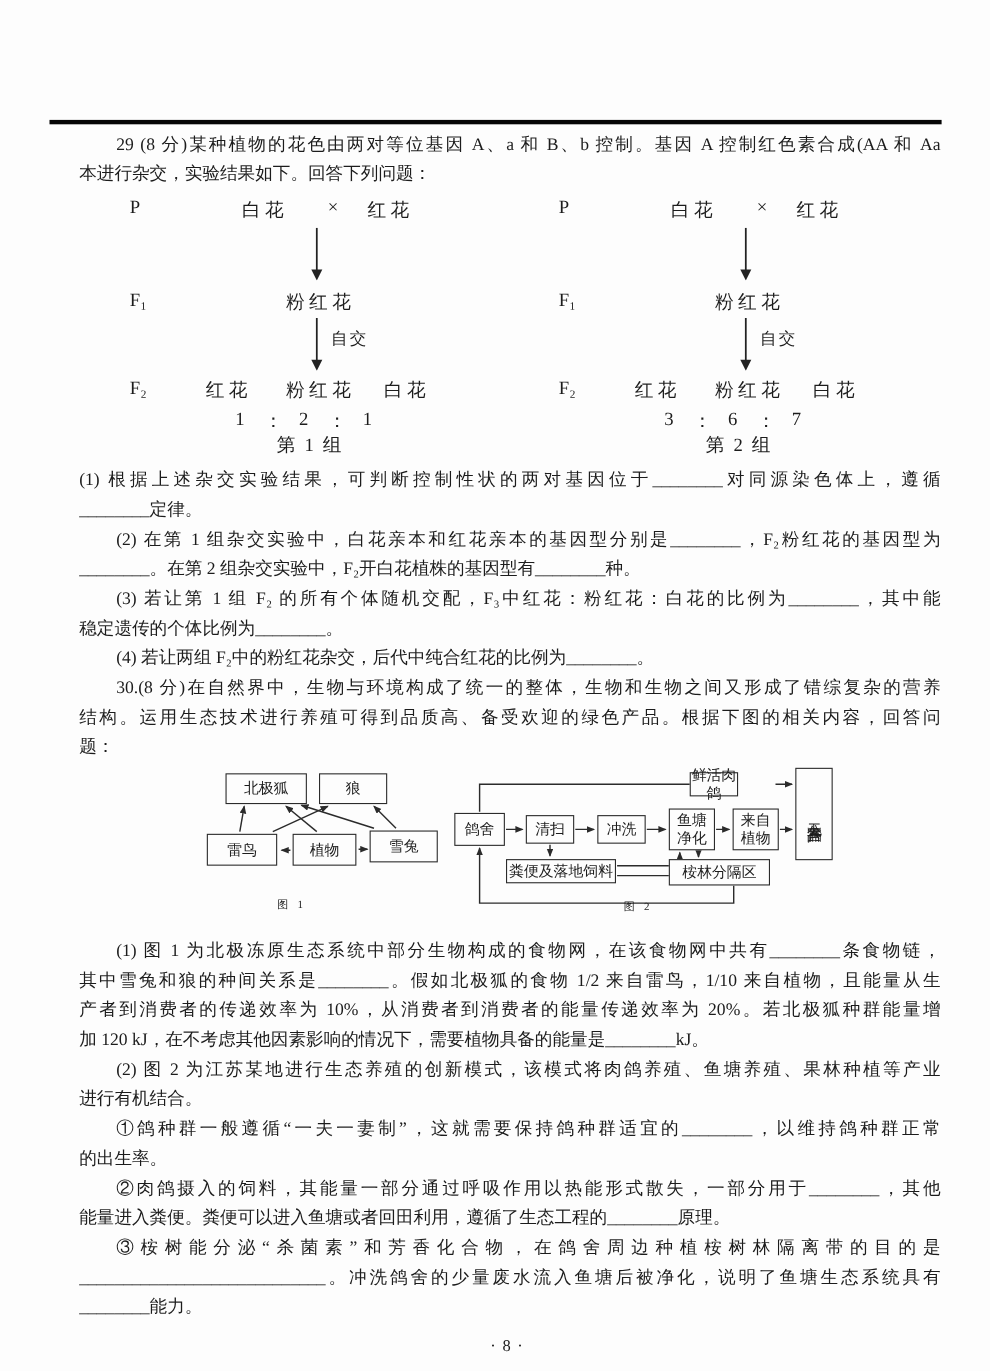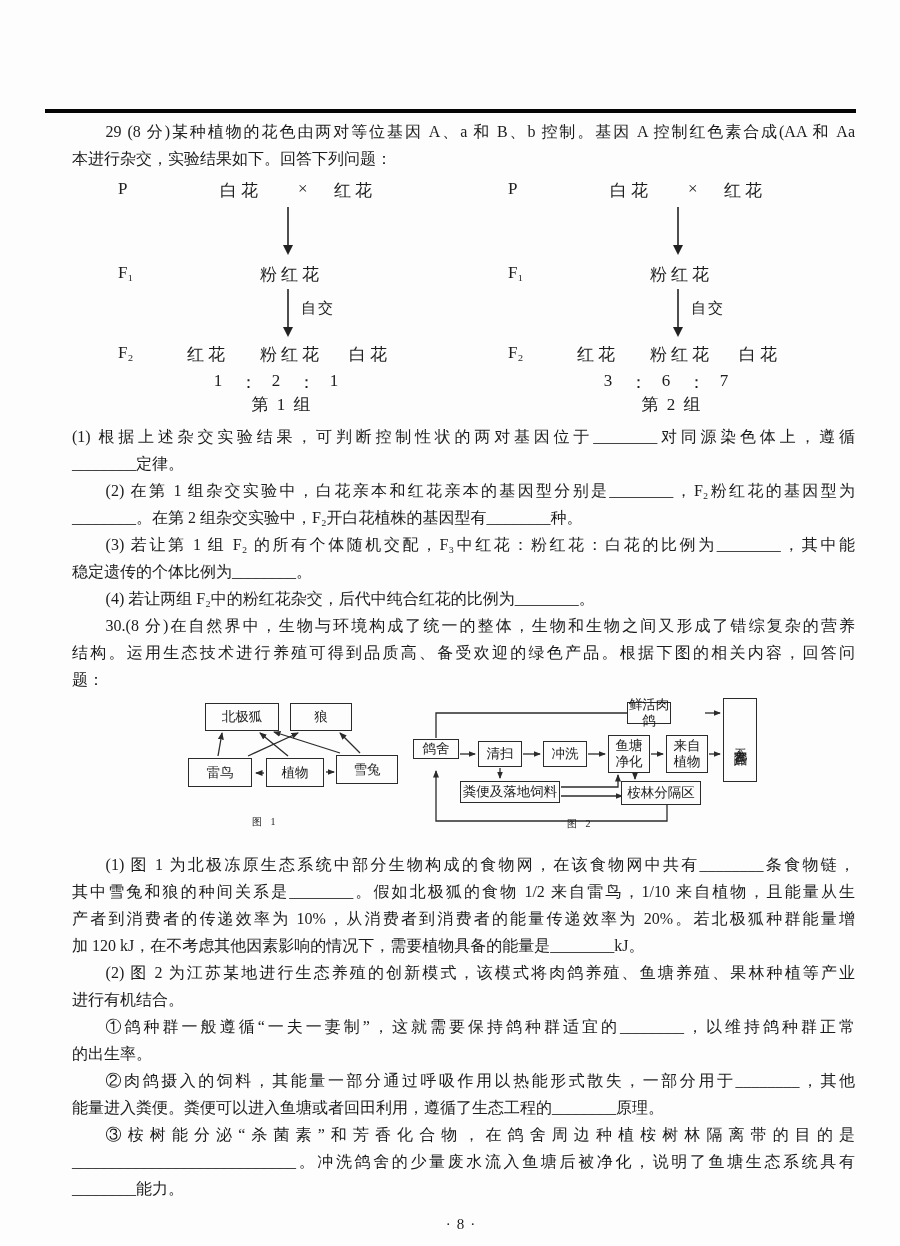--- a/index.html
+++ b/index.html
@@ -179,29 +179,29 @@
           <line x1="118" y1="59" x2="135" y2="59" marker-end="url(#ah2)"></line>
           <line x1="183" y1="59" x2="200" y2="59" marker-end="url(#ah2)"></line>
           <line x1="246" y1="59" x2="258" y2="59" marker-end="url(#ah2)"></line>
           <line x1="304" y1="59" x2="315" y2="59" marker-end="url(#ah2)"></line>
           <line x1="95" y1="73" x2="95" y2="83" marker-end="url(#ah2)"></line>
           <polyline points="156,92 213,92 213,80" marker-end="url(#ah2)"></polyline>
           <line x1="156" y1="101" x2="217" y2="101" marker-end="url(#ah2)"></line>
           <line x1="230" y1="78" x2="230" y2="84" marker-end="url(#ah2)"></line>
           <polyline points="262,110 262,126 31,126 31,76" marker-end="url(#ah2)"></polyline>
         </svg>
-        <div class="fbox" style="left:8px;top:44px;width:46px;height:20px">鸽舍</div>
+        <div class="fbox" style="left:8px;top:44px;width:46px;height:30px">鸽舍</div>
         <div class="fbox" style="left:73px;top:46px;width:44px;height:26px">清扫</div>
         <div class="fbox" style="left:138px;top:46px;width:44px;height:26px">冲洗</div>
         <div class="fbox" style="left:203px;top:40px;width:42px;height:38px">鱼塘净化</div>
         <div class="fbox" style="left:261px;top:40px;width:42px;height:38px">来自植物</div>
         <div class="fbox" style="left:222px;top:7px;width:44px;height:22px">鲜活肉鸽</div>
         <div class="fbox vert" style="left:318px;top:3px;width:34px;height:84px">无公害产品</div>
         <div class="fbox" style="left:55px;top:86px;width:100px;height:22px">粪便及落地饲料</div>
-        <div class="fbox" style="left:216px;top:86px;width:80px;height:24px">桉林分隔区</div>
+        <div class="fbox" style="left:203px;top:86px;width:92px;height:24px">桉林分隔区</div>
         <span class="figlabel" style="left:162px;top:122px">图 2</span>
       </div>
     </div>
 
     <div class="line fill indent">(1) 图 1 为北极冻原生态系统中部分生物构成的食物网，在该食物网中共有________条食物链，</div>
     <div class="line fill">其中雪兔和狼的种间关系是________。假如北极狐的食物 1/2 来自雷鸟，1/10 来自植物，且能量从生</div>
     <div class="line fill">产者到消费者的传递效率为 10%，从消费者到消费者的能量传递效率为 20%。若北极狐种群能量增</div>
     <div class="line">加 120 kJ，在不考虑其他因素影响的情况下，需要植物具备的能量是________kJ。</div>
     <div class="line fill indent">(2) 图 2 为江苏某地进行生态养殖的创新模式，该模式将肉鸽养殖、鱼塘养殖、果林种植等产业</div>
     <div class="line">进行有机结合。</div>

